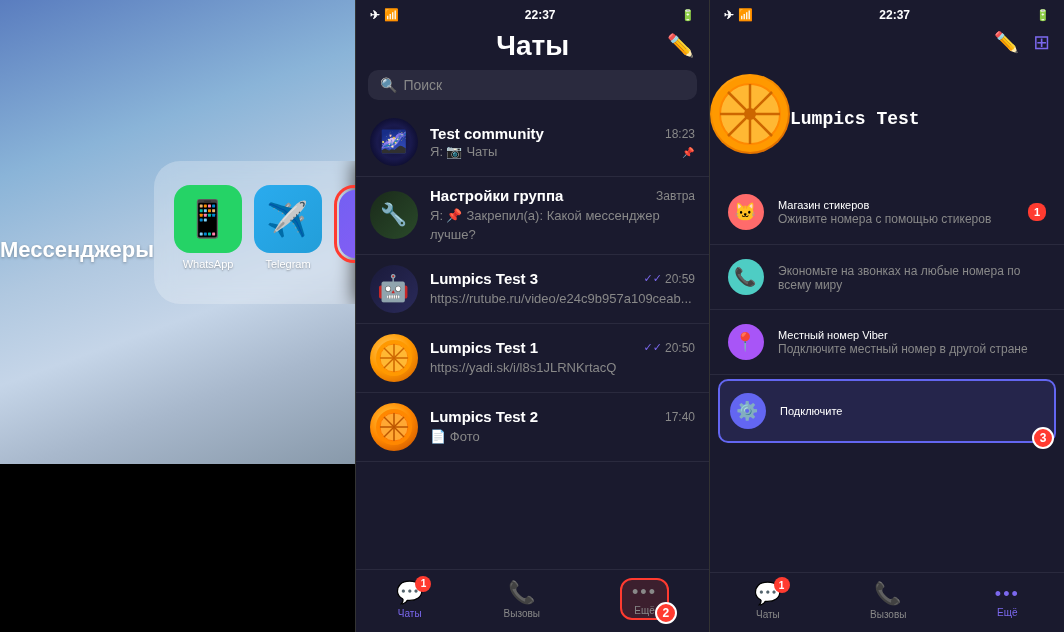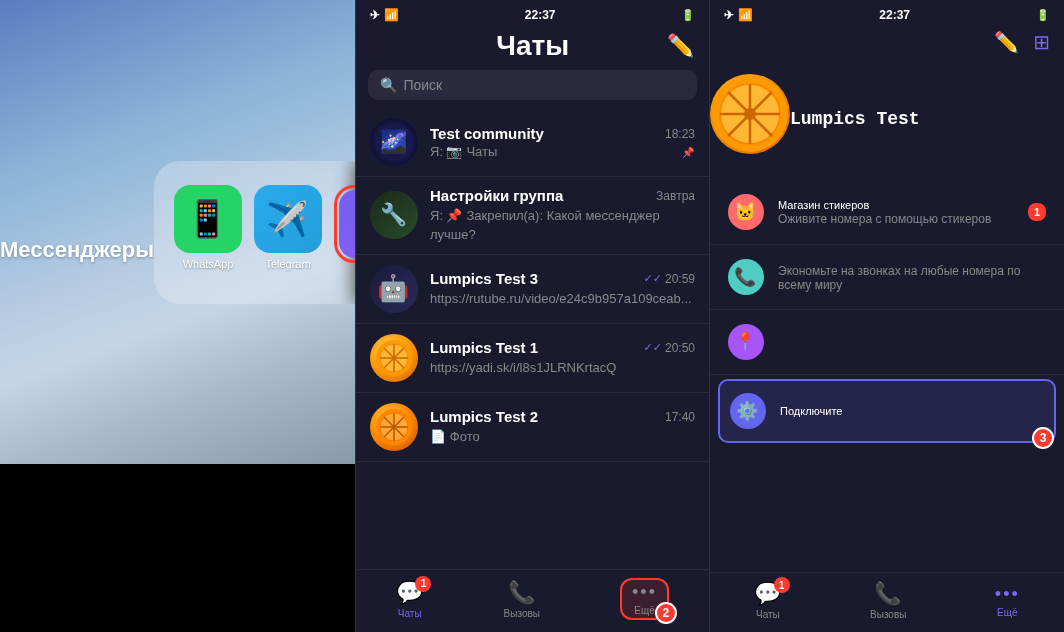--- a/index.html
+++ b/index.html
@@ -565,20 +565,24 @@
       </div>
       <div class="menu-text">
         <div class="menu-subtitle">Экономьте на звонках на любые номера по всему миру</div>
       </div>
     </div>
 
     <div class="menu-item">
       <div class="menu-icon-wrapper local">
         <span>📍</span>
       </div>
+      <div class="menu-text">
+        <div class="menu-title">Местный номер Viber</div>
+        <div class="menu-subtitle">Подключите местный номер в другой стране</div>
+      </div>
     </div>
 
     <div class="settings-highlighted" style="position:relative;display:flex;align-items:center;gap:14px;">
       <div class="menu-icon-wrapper settings">
         <span>⚙️</span>
       </div>
       <div class="menu-text">
         <div class="menu-title">Подключите</div>
       </div>
       <div class="step-badge-settings">3</div>

